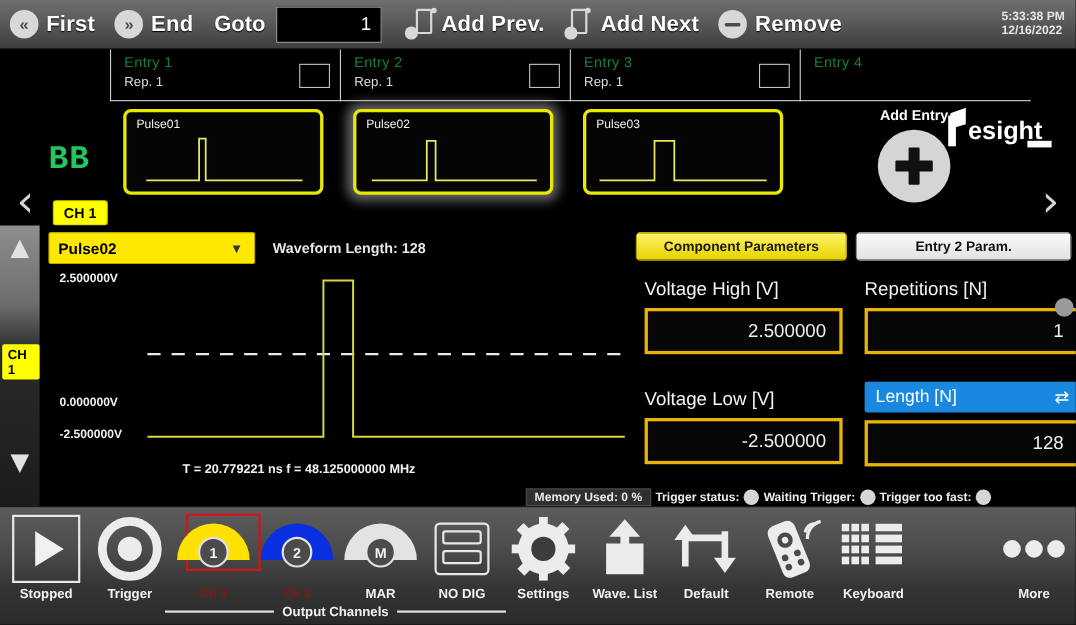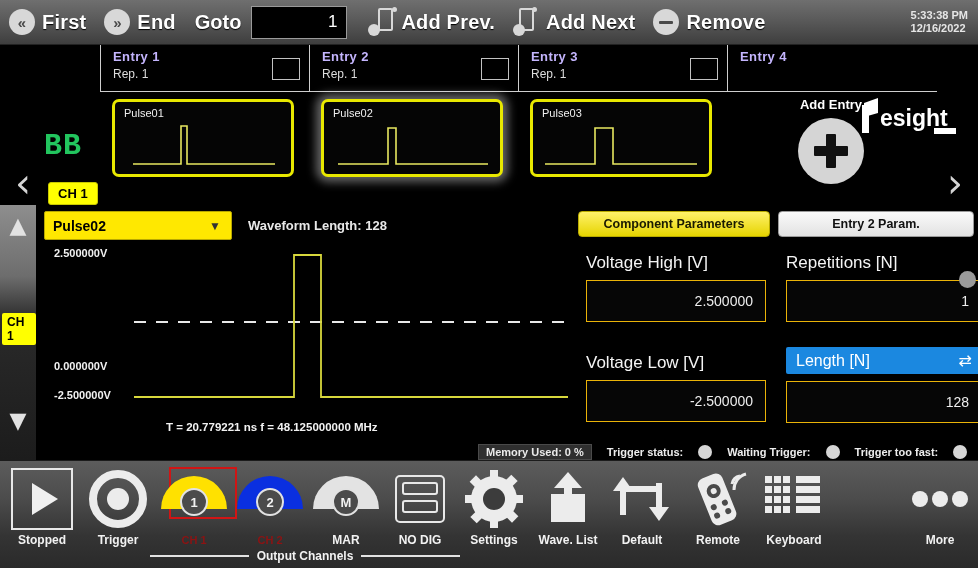--- a/index.html
+++ b/index.html
@@ -90,21 +90,21 @@
   }
   .entry {
     position: absolute; top: 0; width: 210px; height: 158px;
   }
   .entry .hdr {
     position: relative; height: 47px;
     border-left: 1px solid #cfcfcf;
     border-bottom: 1px solid #cfcfcf;
     padding: 4px 0 0 12px;
   }
-  .e-title { color: #c4b5fd; font-size: 13px; font-weight: bold; letter-spacing: .4px;}
+  .e-title { color: #15803d; font-size: 13px; font-weight: normal; letter-spacing: .4px;}
   .e-rep { color: #ddd; font-size: 12px; margin-top: 3px;}
   .e-check {
     position: absolute; right: 10px; top: 13px;
     width: 28px; height: 22px; border: 1px solid #c2c2c2; background: #000;
     cursor: pointer;
   }
   .wavecard {
     position: absolute; left: 12px; top: 54px; width: 182px; height: 78px;
     border: 3px solid #e8e800; border-radius: 7px; background: #050505;
     cursor: pointer;
@@ -193,35 +193,35 @@
 
   .pfield { position: absolute; }
   .pflabel { color: #f4f4f4; font-size: 17px; margin-bottom: 7px; white-space: nowrap; }
   .pflabel.hl {
     background: #1b88e0; color: #fff; padding: 4px 10px; border-radius: 2px;
     display: flex; align-items: center; width: 196px; box-sizing: border-box;
     font-size: 16px;
   }
   .pflabel.hl .swap { margin-left: auto; font-size: 16px; }
   .pfinput {
-    width: 180px; height: 42px; background: #060606; border: 1px solid #eab308;
-    color: #eee; font-size: 14px;
+    width: 180px; height: 42px; background: #060606; border: 3px solid #eab308;
+    color: #eee; font-size: 17px;
     display: flex; align-items: center; justify-content: flex-end;
     padding-right: 12px; cursor: text;
   }
   .pfinput.wide { width: 196px; }
   .scrollknob {
     position: absolute; right: 2px; top: 66px; width: 17px; height: 17px;
     border-radius: 50%; background: #9a9a9a;
   }
 
   
   .statusrow {
     position: absolute; left: 478px; top: 238px; width: 500px; height: 17px;
-    display: flex; align-items: center; gap: 15px;
+    display: flex; align-items: center; gap: 4px;
   }
   .memused {
     background: #2f2f2f; color: #eaeaea; font-size: 11px; font-weight: bold;
     padding: 1px 7px; border: 1px solid #4a4a4a;
   }
   .st-lab { color: #ededed; font-size: 11px; font-weight: bold; }
   .led { width: 14px; height: 14px; border-radius: 50%; background: #d6d6d6; display:inline-block;}
 
   
   .bottom {

